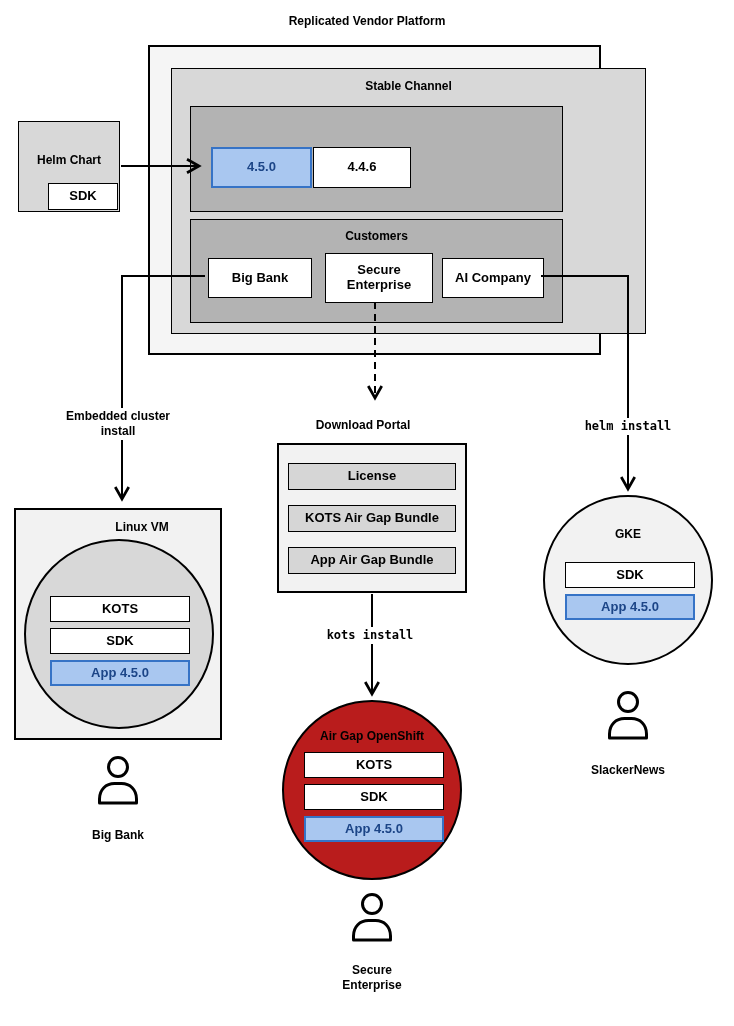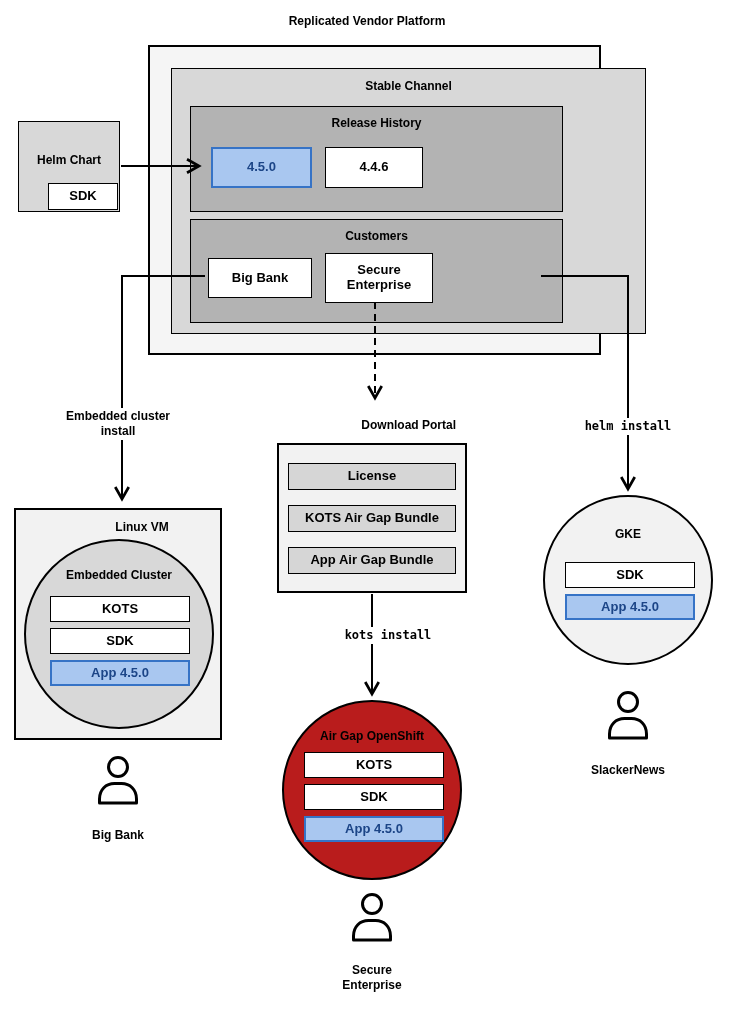--- a/index.html
+++ b/index.html
@@ -26,42 +26,41 @@
 <div class="canvas">
 
   <div class="lbl" style="left:217px; top:14px; width:300px;">Replicated Vendor Platform</div>
 
   <div class="box" style="left:148px; top:45px; width:453px; height:310px; background:#f5f5f5;">
 
     <div class="box" style="left:21px; top:21px; width:475px; height:266px; background:#d8d8d8; border-width:1.5px;">
       <div class="lbl" style="left:0; top:10px; width:100%;">Stable Channel</div>
 
       <div class="box" style="left:18px; top:37px; width:373px; height:106px; background:#b3b3b3; border-width:1.5px;">
-        <div class="lbl" style="left:0; top:9px; width:100%;">Release History</div>
         <div class="node blue" style="left:20px; top:40px; width:101px; height:41px;">4.5.0</div>
-        <div class="node" style="left:134px; top:40px; width:98px; height:41px;">4.4.6</div>
+        <div class="node" style="left:122px; top:40px; width:98px; height:41px;">4.4.6</div>
       </div>
 
       <div class="box" style="left:18px; top:150px; width:373px; height:104px; background:#b3b3b3; border-width:1.5px;">
         <div class="lbl" style="left:0; top:9px; width:100%;">Customers</div>
         <div class="node" style="left:17px; top:38px; width:104px; height:40px;">Big Bank</div>
         <div class="node" style="left:134px; top:33px; width:108px; height:50px; padding:0 8px;">Secure Enterprise</div>
+        <div class="node" style="left:251px; top:38px; width:102px; height:40px;">AI Company</div>
       </div>
     </div>
   </div>
 
   <div class="box" style="left:18px; top:121px; width:102px; height:91px; background:#d8d8d8; border-width:1.5px;">
     <div class="lbl" style="left:0; top:31px; width:100%;">Helm Chart</div>
     <div class="node" style="left:29px; top:61px; width:70px; height:27px;">SDK</div>
   </div>
 
   <div class="box" style="left:14px; top:508px; width:208px; height:232px; background:#f2f2f2;">
     <div class="lbl" style="left:0; top:10px; width:100%;padding-left:48px;">Linux VM</div>
     <div class="box circle" style="left:8px; top:29px; width:190px; height:190px; background:#d8d8d8;">
-      <div class="lbl" style="left:0; top:27px; width:100%;">Embedded Cluster</div>
       <div class="node" style="left:24px; top:55px; width:140px; height:26px;">KOTS</div>
       <div class="node" style="left:24px; top:87px; width:140px; height:26px;">SDK</div>
       <div class="node blue" style="left:24px; top:119px; width:140px; height:26px;">App 4.5.0</div>
     </div>
   </div>
 
   <div class="box" style="left:277px; top:443px; width:190px; height:150px; background:#f2f2f2;">
     <div class="node gray-node" style="left:9px; top:60px; width:168px; height:27px;">KOTS Air Gap Bundle</div>
     <div class="node gray-node" style="left:9px; top:18px; width:168px; height:27px;">License</div>
     <div class="node gray-node" style="left:9px; top:102px; width:168px; height:27px;">App Air Gap Bundle</div>
@@ -105,17 +104,17 @@
       </marker>
     </defs>
     <path class="wire" d="M121 166 H199" marker-end="url(#arrowO)"></path>
     <path class="wire" d="M205 276 H122 V499" marker-end="url(#arrowO)"></path>
     <path class="wire dashed" d="M375 302 V398" marker-end="url(#arrowO)"></path>
     <path class="wire" d="M372 594 V694" marker-end="url(#arrowO)"></path>
     <path class="wire" d="M541 276 H628 V489" marker-end="url(#arrowO)"></path>
   </svg>
 
   <div class="lbl edge-label" style="left:48px; top:408px; width:140px;">Embedded cluster install</div>
-  <div class="lbl" style="left:296px; top:418px; width:160px;text-align:right;">Download Portal</div>
-  <div class="lbl edge-label mono" style="left:328px; top:627px; width:120px;">kots install</div>
+  <div class="lbl" style="left:283px; top:418px; width:160px;">Download Portal</div>
+  <div class="lbl edge-label mono" style="left:310px; top:627px; width:120px;">kots install</div>
   <div class="lbl edge-label mono" style="left:568px; top:418px; width:120px;">helm install</div>
 
 </div>
 
 </body></html>

